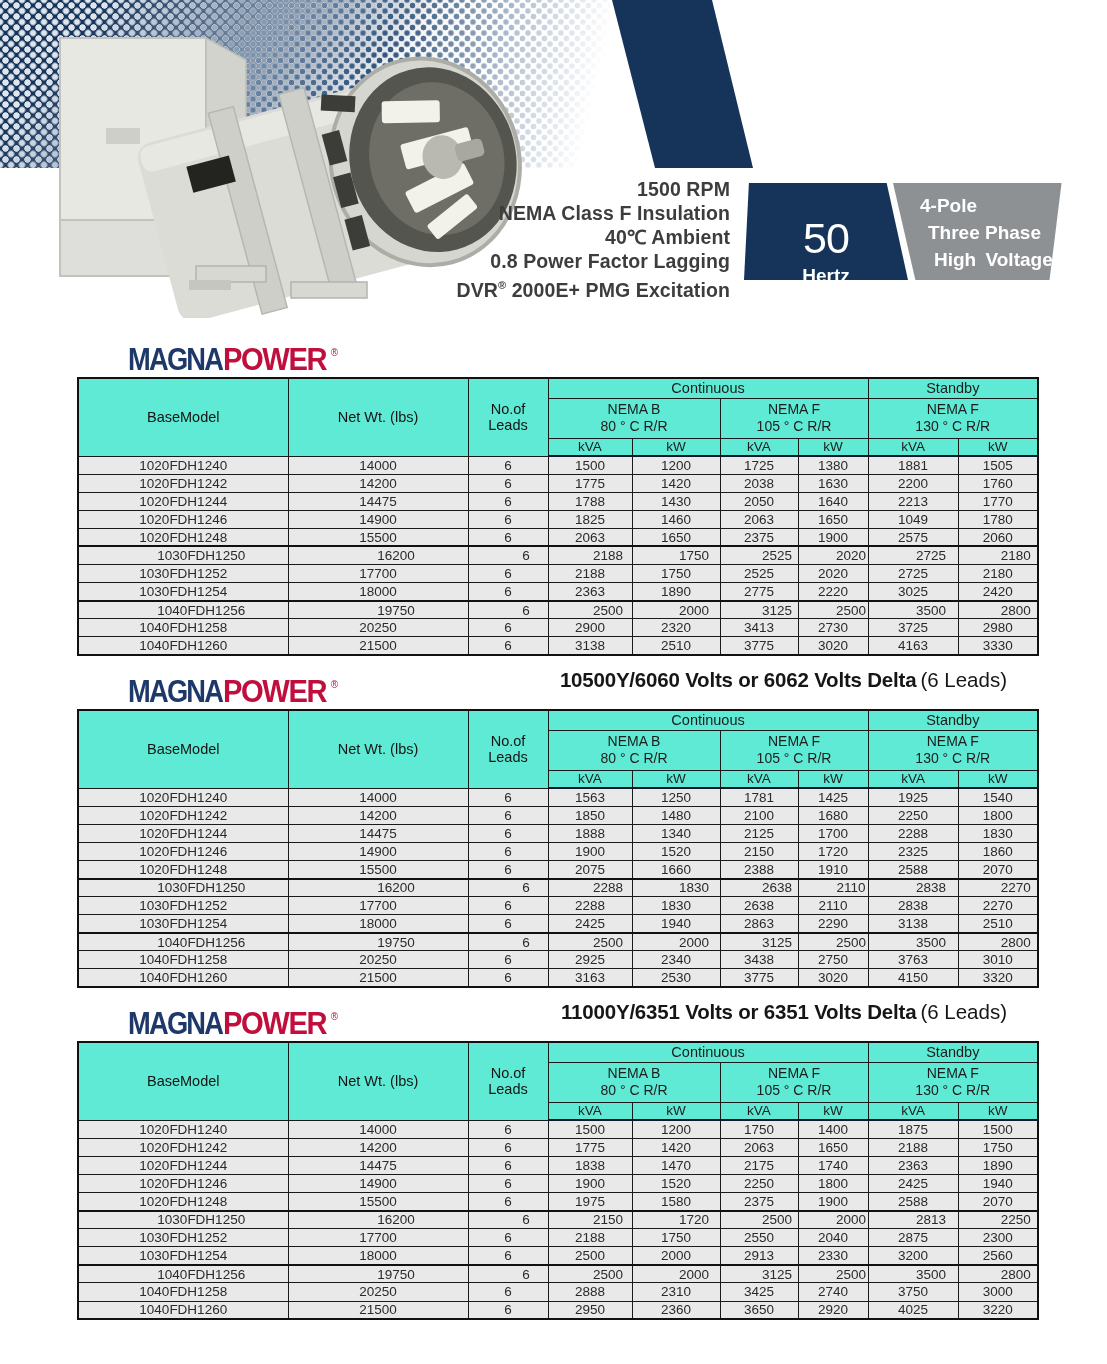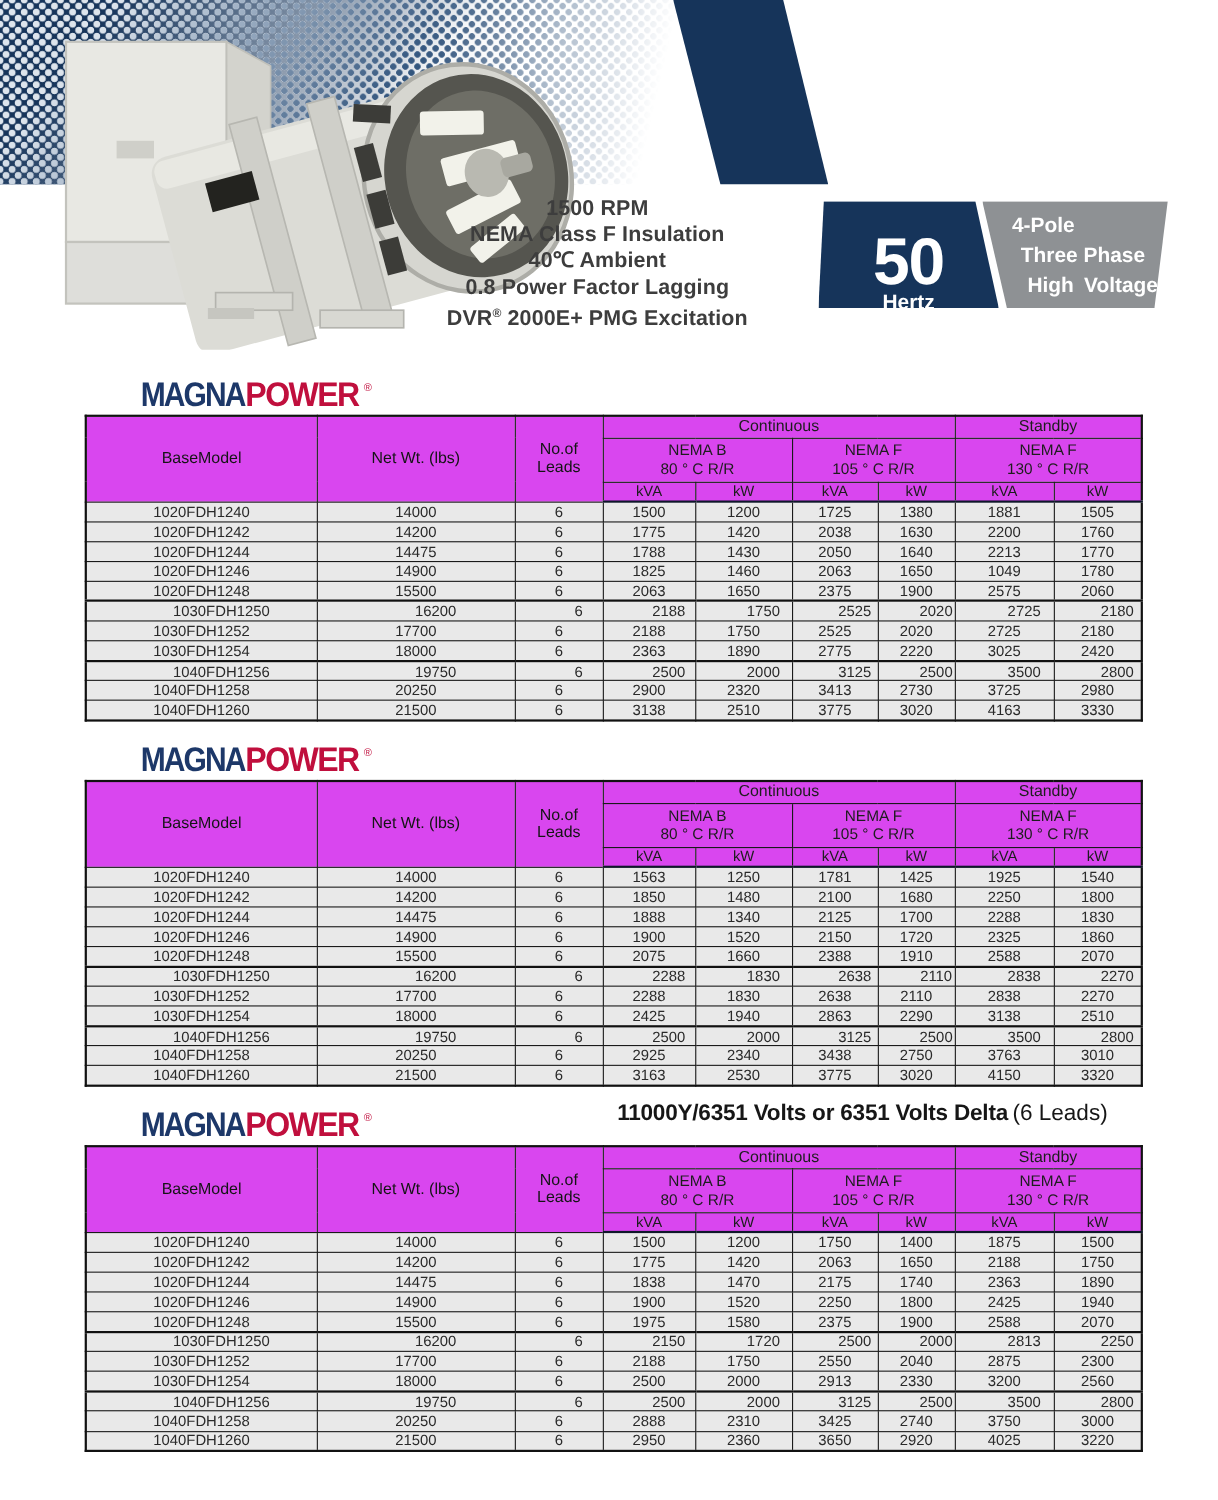--- a/index.html
+++ b/index.html
@@ -28,29 +28,29 @@
       background-position: 0 0, 5.5px 5.5px;
       -webkit-mask-image: linear-gradient(128deg, #000 12%, rgba(0,0,0,.55) 30%, transparent 50%);
               mask-image: linear-gradient(128deg, #000 12%, rgba(0,0,0,.55) 30%, transparent 50%); }
   .banner .band { position:absolute; inset:0; background:#16345a;
       clip-path: polygon(612px 0, 756px 0, 756px 168px, 655px 168px); }
 
   
   .generator { position:absolute; left:46px; top:8px; }
 
   
-  .spec-block { position:absolute; left:356px; top:177px; width:374px; text-align:center;
+  .spec-block { position:absolute; left:356px; top:177px; width:374px; text-align:right;
                 color:#3d3d3d; font-size:19.5px; font-weight:700; line-height:24px; letter-spacing:.1px; }
   .spec-block sup { font-size:11px; font-weight:700; }
 
   
   .hz-box { position:absolute; left:744px; top:183px; width:164px; height:97px; background:#16345a;
             clip-path: polygon(3% 0, 87% 0, 100% 100%, 0 100%);
             display:flex; flex-direction:column; align-items:center; justify-content:center; color:#fff; }
-  .hz-value { font-size:60px; font-weight:700; line-height:56px; letter-spacing:-1px;margin-top:33px; }
+  .hz-value { font-size:43px; font-weight:400; line-height:56px; letter-spacing:-1px;margin-top:33px; }
   .hz-unit  { font-size:19px; font-weight:700; line-height:20px; }
   .pole-box { position:absolute; left:893px; top:183px; width:172px; height:97px; background:#8e9194;
               clip-path: polygon(0 0, 98% 0, 91% 100%, 13% 100%);
               color:#fff; font-size:19px; font-weight:700; padding:9px 0 0 27px; line-height:27px; }
   .pole-box .l2 { padding-left:8px; }
   .pole-box .l3 { padding-left:14px; word-spacing:4px; }
 
   
   .content { position:absolute; left:77px; top:336px; width:960px; }
   .section { margin-bottom:12px; }
@@ -64,21 +64,21 @@
   .logo-reg { color:#c00f3d; font-size:10px; vertical-align:14px; margin-left:-2px; }
   .sec-title { margin-left:auto; margin-right:30px; font-size:20.5px; color:#161616; white-space:nowrap; }
   .sec-title .bold { font-weight:800; letter-spacing:-.2px; }
   .sec-title .light { font-weight:400; margin-left:4px; }
 
   
   table.ratings { border-collapse:collapse; table-layout:fixed; width:960px;
                   border:2.5px solid #111; background:#e9e9e9; }
   table.ratings th, table.ratings td { border:1.4px solid #1a1a1a; text-align:center; vertical-align:middle;
                   color:#1d1d1d; overflow:hidden; white-space:nowrap; }
-  table.ratings thead th { background:#d946ef; font-weight:400;margin-top:24px; }
+  table.ratings thead th { background:#5eead4; font-weight:400;margin-top:24px; }
   table.ratings thead tr.r1 th { height:20px; font-size:14.5px; }
   table.ratings thead tr.r2 th { height:40px; font-size:14px; line-height:17px; }
   table.ratings thead tr.r3 th { height:18px; font-size:13.5px; }
   table.ratings thead th.big { font-size:17px; font-weight:500; color:#141414; }
   table.ratings thead tr.r3 th { border-bottom:2px solid #0f172a; }
   table.ratings tbody td { height:18.1px; font-size:13.5px; background:#e9e9e9; color:#2a2a2a; }
   table.ratings tbody tr.group-start td { border-top:2.6px solid #111;padding-left:36px; }
 </style>
 </head>
 <body>
@@ -323,20 +323,21 @@
               <td>4163</td>
               <td>3330</td>
             </tr>
           </tbody>
       </table>
     </div>
 
     <div class="section">
       <div class="sec-head">
         <div class="logo"><span class="logo-magna">MAGNA</span><span class="logo-power">POWER</span><span class="logo-reg">®</span></div>
+        <div class="sec-title"><span class="bold">10500Y/6060  Volts or 6062 Volts Delta</span><span class="light">(6 Leads)</span></div>
       </div>
       <table class="ratings">
         <colgroup>
             <col style="width:210px">
             <col style="width:180px">
             <col style="width:80px">
             <col style="width:84px">
             <col style="width:88px">
             <col style="width:78px">
             <col style="width:70px">

